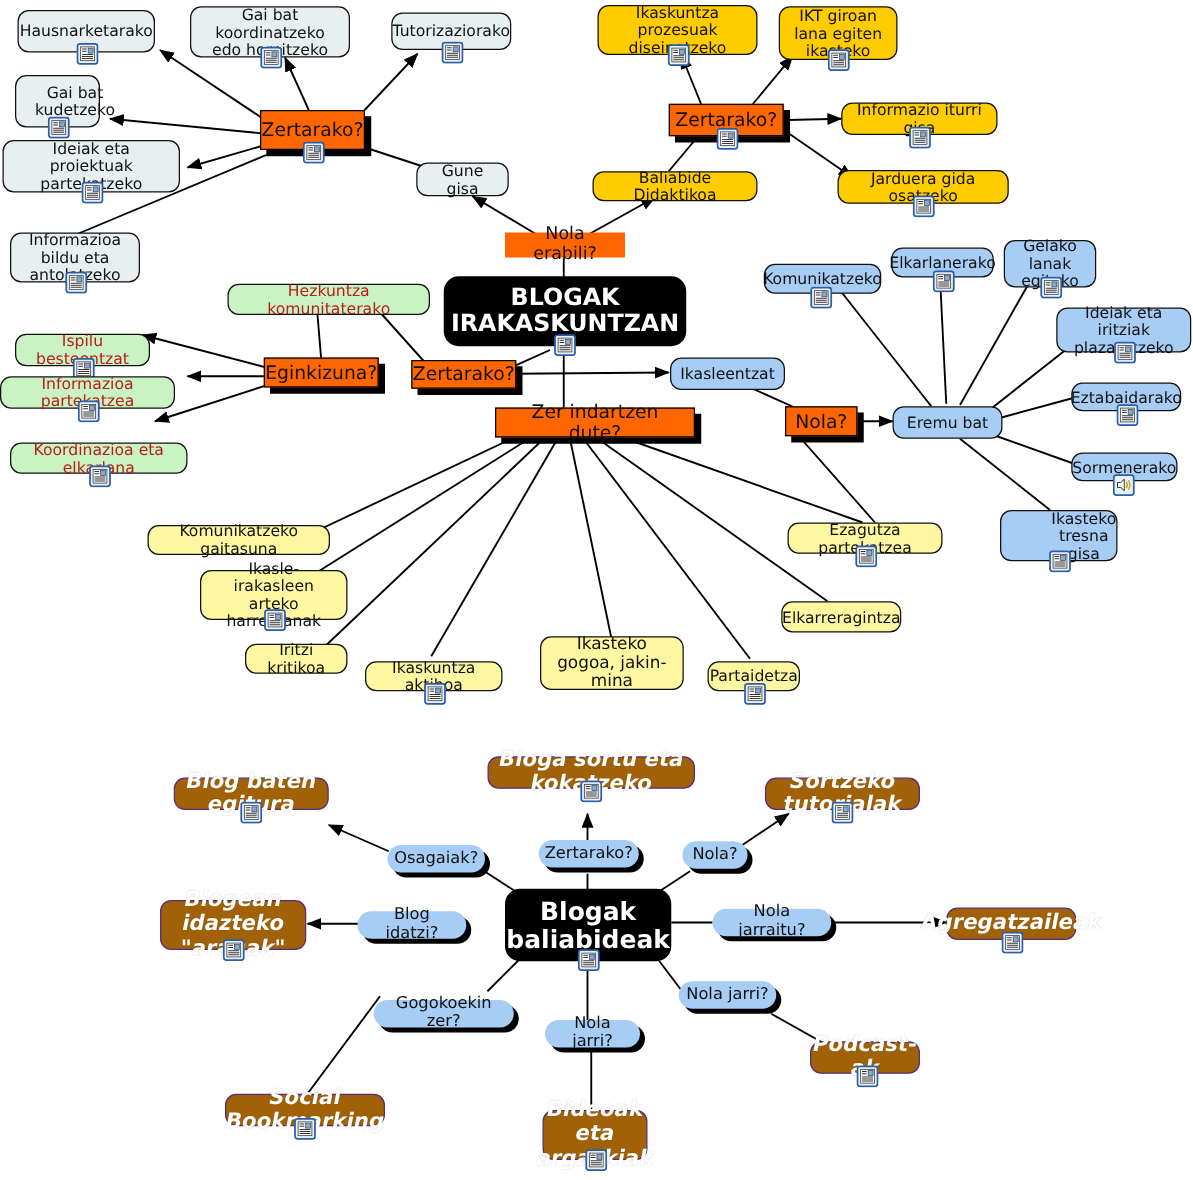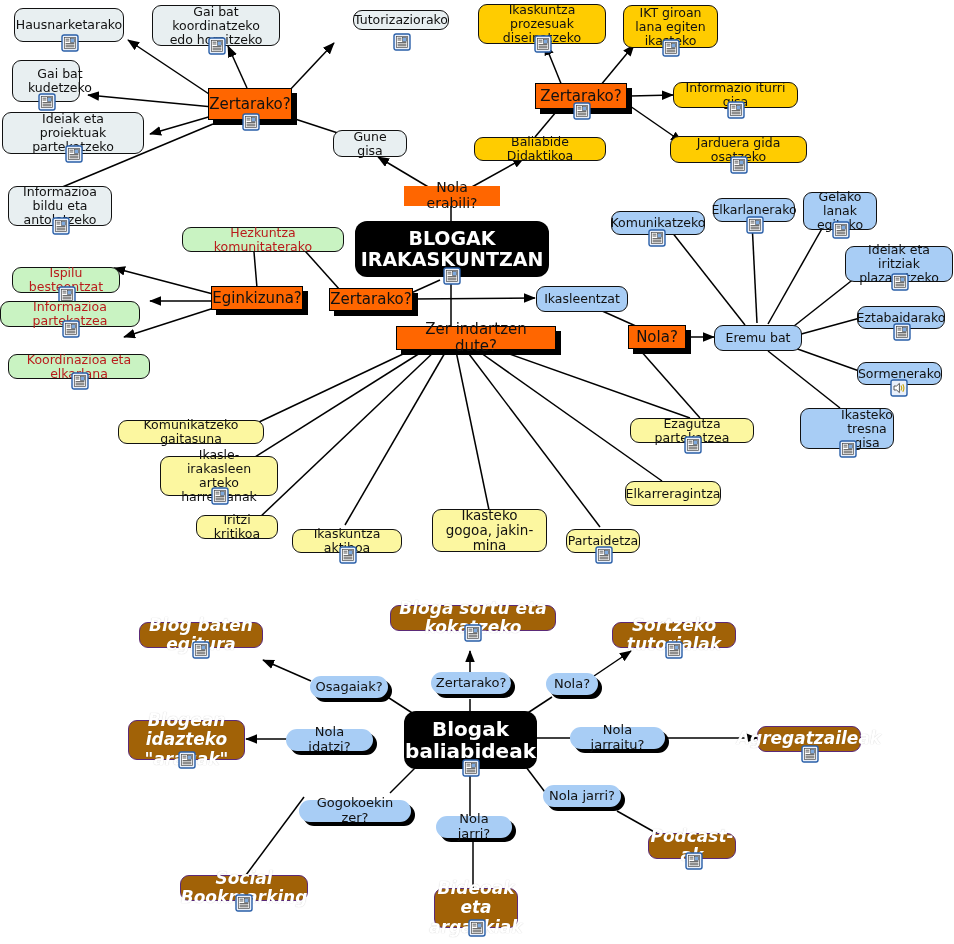--- a/index.html
+++ b/index.html
@@ -151,21 +151,21 @@
             <line x1="4.6" y1="5.2" x2="8.4" y2="5.2"></line>
             <line x1="4.6" y1="7" x2="8.4" y2="7"></line>
             <line x1="4.6" y1="9.6" x2="13.4" y2="9.6"></line>
             <line x1="4.6" y1="11.2" x2="13.4" y2="11.2"></line>
             <line x1="4.6" y1="12.8" x2="13.4" y2="12.8"></line>
           </g>
         </svg>
     </span>
   </div>
 
-  <div class="node nd-round nd-white" style="left:313px;top:10px;width:96px;height:20px;margin-left:40px;">
+  <div class="node nd-round nd-white" style="left:313px;top:10px;width:96px;height:30px;">
     <span class="lbl">Tutorizaziorako</span>
     <span class="docicon" style="left:39px;top:22px;">
       <svg viewBox="0 0 18 18">
           <rect x="1" y="1" width="16" height="16" rx="2" fill="#e9f0fb" stroke="#2a5fa8" stroke-width="1.4"></rect>
           <rect x="3.5" y="3.5" width="11" height="11" fill="#fff" stroke="#4a4a4a" stroke-width=".7"></rect>
           <rect x="9.5" y="4.5" width="4" height="4" fill="#7ea9dd" stroke="#333" stroke-width=".5"></rect>
           <g stroke="#333" stroke-width=".8">
             <line x1="4.6" y1="5.2" x2="8.4" y2="5.2"></line>
             <line x1="4.6" y1="7" x2="8.4" y2="7"></line>
             <line x1="4.6" y1="9.6" x2="13.4" y2="9.6"></line>
@@ -681,21 +681,21 @@
   <div class="node nd-pill sh" style="left:310px;top:676px;width:78px;height:22px;box-shadow:4px 4px 0 0 #000;">
     <span class="lbl">Osagaiak?</span>
   </div>
   <div class="node nd-pill sh" style="left:431px;top:672px;width:80px;height:22px;box-shadow:4px 4px 0 0 #000;">
     <span class="lbl">Zertarako?</span>
   </div>
   <div class="node nd-pill sh" style="left:546px;top:673px;width:52px;height:22px;box-shadow:4px 4px 0 0 #000;">
     <span class="lbl">Nola?</span>
   </div>
   <div class="node nd-pill sh" style="left:286px;top:729px;width:87px;height:22px;box-shadow:4px 4px 0 0 #000;">
-    <span class="lbl">Nola idatzi?</span>
+    <span class="lbl">Blog idatzi?</span>
   </div>
   <div class="node nd-pill sh" style="left:570px;top:727px;width:95px;height:22px;box-shadow:4px 4px 0 0 #000;">
     <span class="lbl">Nola jarraitu?</span>
   </div>
   <div class="node nd-pill sh" style="left:543px;top:785px;width:78px;height:22px;box-shadow:4px 4px 0 0 #000;">
     <span class="lbl">Nola jarri?</span>
   </div>
   <div class="node nd-pill sh" style="left:299px;top:800px;width:112px;height:22px;box-shadow:4px 4px 0 0 #000;">
     <span class="lbl">Gogokoekin zer?</span>
   </div>

